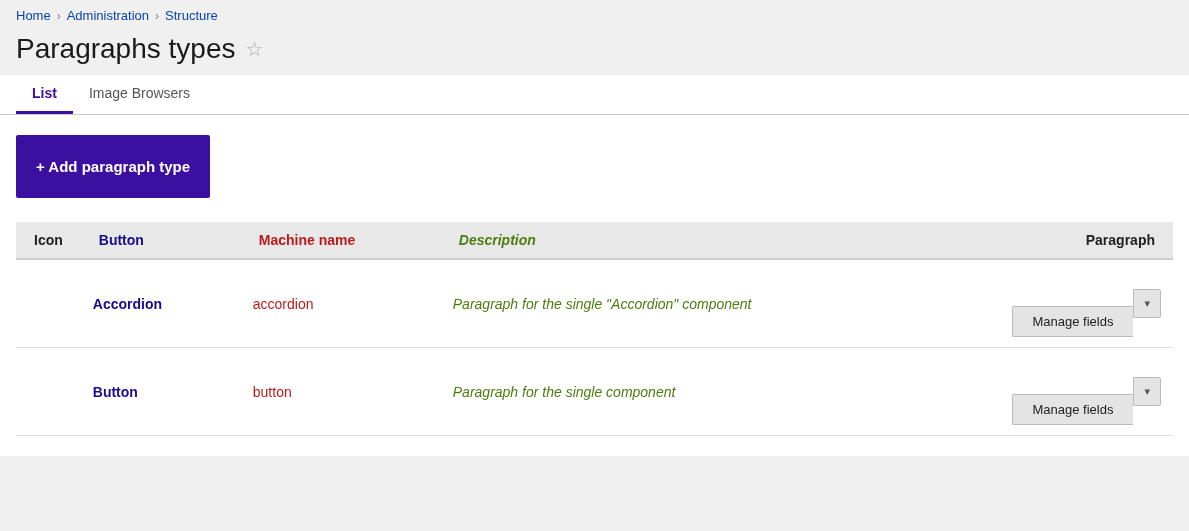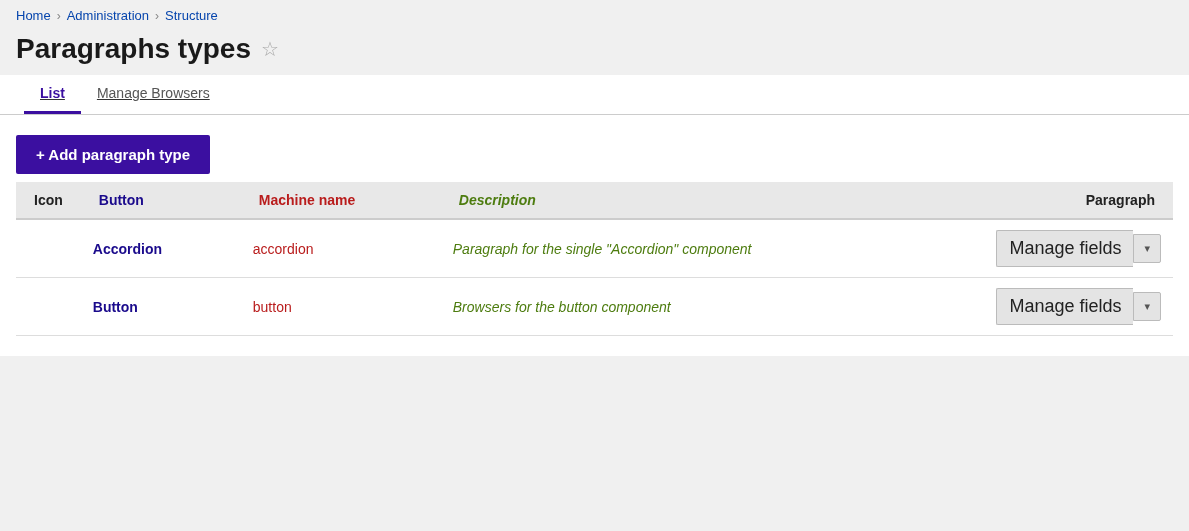--- a/index.html
+++ b/index.html
@@ -31,37 +31,36 @@
       font-size: 12px;
     }
     .page-title-row {
       padding: 6px 16px 0 16px;
       display: flex;
       align-items: center;
       gap: 10px;
     }
     .page-title {
       font-size: 28px;
-      font-weight: bold;
+      font-weight: normal;
       color: #1a1a1a;
     }
     .star-icon {
       font-size: 20px;
       color: #aaa;
       cursor: pointer;
     }
     .tabs-bar {
       background: #fff;
       border-bottom: 1px solid #ccc;
-      padding: 0 24px;
+      padding: 0 16px;
       margin-top: 10px;
       display: flex;
       align-items: flex-end;
       gap: 0;
-      text-decoration: underline;
     }
     .tab {
       padding: 10px 16px;
       cursor: pointer;
       font-size: 14px;
       color: #555;
       border-bottom: 3px solid transparent;
       text-decoration: none;
       display: inline-block;
     }
@@ -71,26 +70,26 @@
       font-weight: bold;
     }
     .content-area {
       background: #fff;
       padding: 20px 16px;
     }
     .add-btn {
       background: #3b0fa0;
       color: #fff;
       border: none;
-      padding: 11px 20px;
+      padding: 23px 20px;
       font-size: 15px;
       font-weight: bold;
       cursor: pointer;
       border-radius: 2px;
-      margin-bottom: 8px;
+      margin-bottom: 24px;
       display: inline-block;
     }
     table {
       width: 100%;
       border-collapse: collapse;
     }
     thead tr {
       background: #e8e8e8;
     }
     th {
@@ -115,25 +114,26 @@
     .ops-group {
       display: flex;
       align-items: center;
       justify-content: flex-end;
       gap: 0;
     }
     .manage-btn {
       background: #e4e4e4;
       border: 1px solid #bbb;
       border-right: none;
-      padding: 7px 12px;
-      font-size: 18px;
+      padding: 7px 20px;
+      font-size: 13px;
       cursor: pointer;
       color: #222;
       border-radius: 2px 0 0 2px;
+      margin-top: 36px;
     }
     .dropdown-btn {
       background: #e4e4e4;
       border: 1px solid #bbb;
       padding: 7px 10px;
       font-size: 13px;
       cursor: pointer;
       color: #555;
       border-radius: 0 2px 2px 0;
       display: flex;
@@ -157,21 +157,21 @@
     <a href="#">Structure</a>
   </nav>
 
   <div class="page-title-row">
     <h1 class="page-title">Paragraphs types</h1>
     <span class="star-icon">☆</span>
   </div>
 
   <div class="tabs-bar">
     <a class="tab active" href="#">List</a>
-    <a class="tab" href="#">Manage Browsers</a>
+    <a class="tab" href="#">Image Browsers</a>
   </div>
 
   <div class="content-area">
     <button class="add-btn">+ Add paragraph type</button>
 
     <table>
       <thead>
         <tr>
           <th class="col-icon">Icon</th>
           <th class="col-label">Button</th>
@@ -192,21 +192,21 @@
                 <button class="dropdown-btn">
                   <span class="chevron">▾</span>
                 </button>
               </div>
             </td>
           </tr>
           <tr>
             <td class="col-icon"></td>
             <td class="col-label">Button</td>
             <td class="col-machine">button</td>
-            <td class="col-desc">Browsers for the button component</td>
+            <td class="col-desc">Paragraph for the single component</td>
             <td class="col-ops">
               <div class="ops-group">
                 <button class="manage-btn">Manage fields</button>
                 <button class="dropdown-btn">
                   <span class="chevron">▾</span>
                 </button>
               </div>
             </td>
           </tr>
         </tbody>

